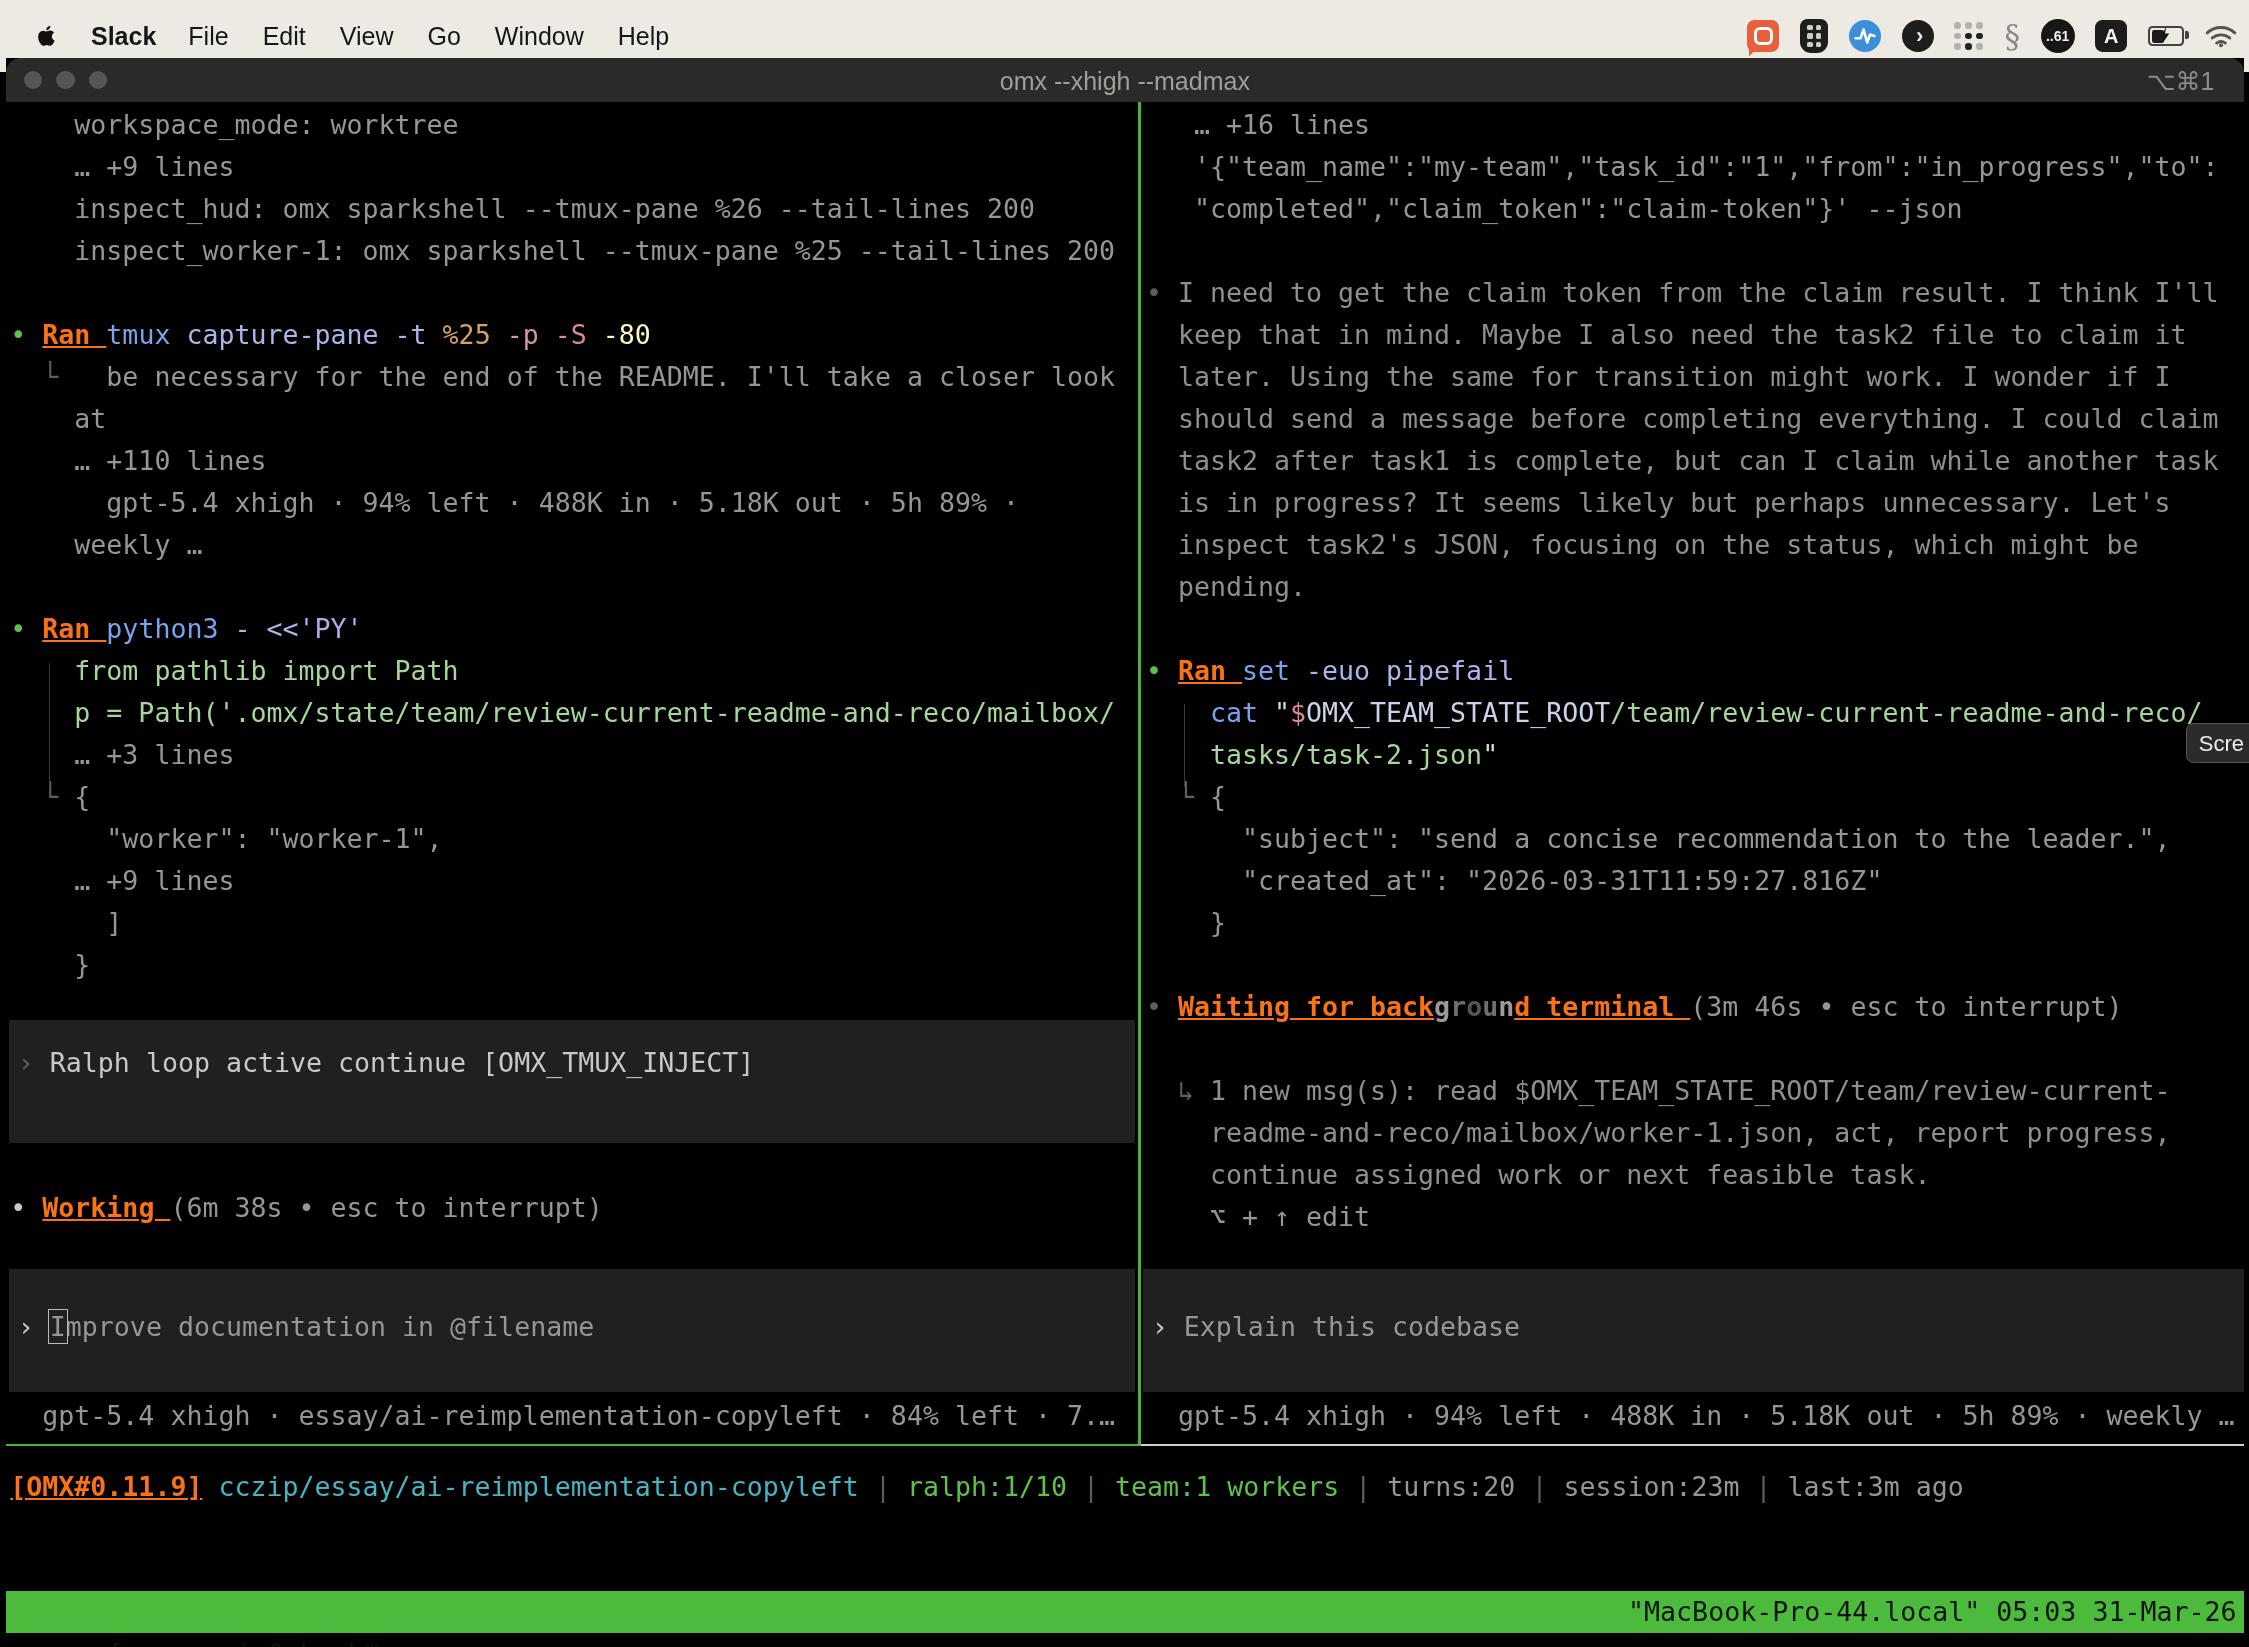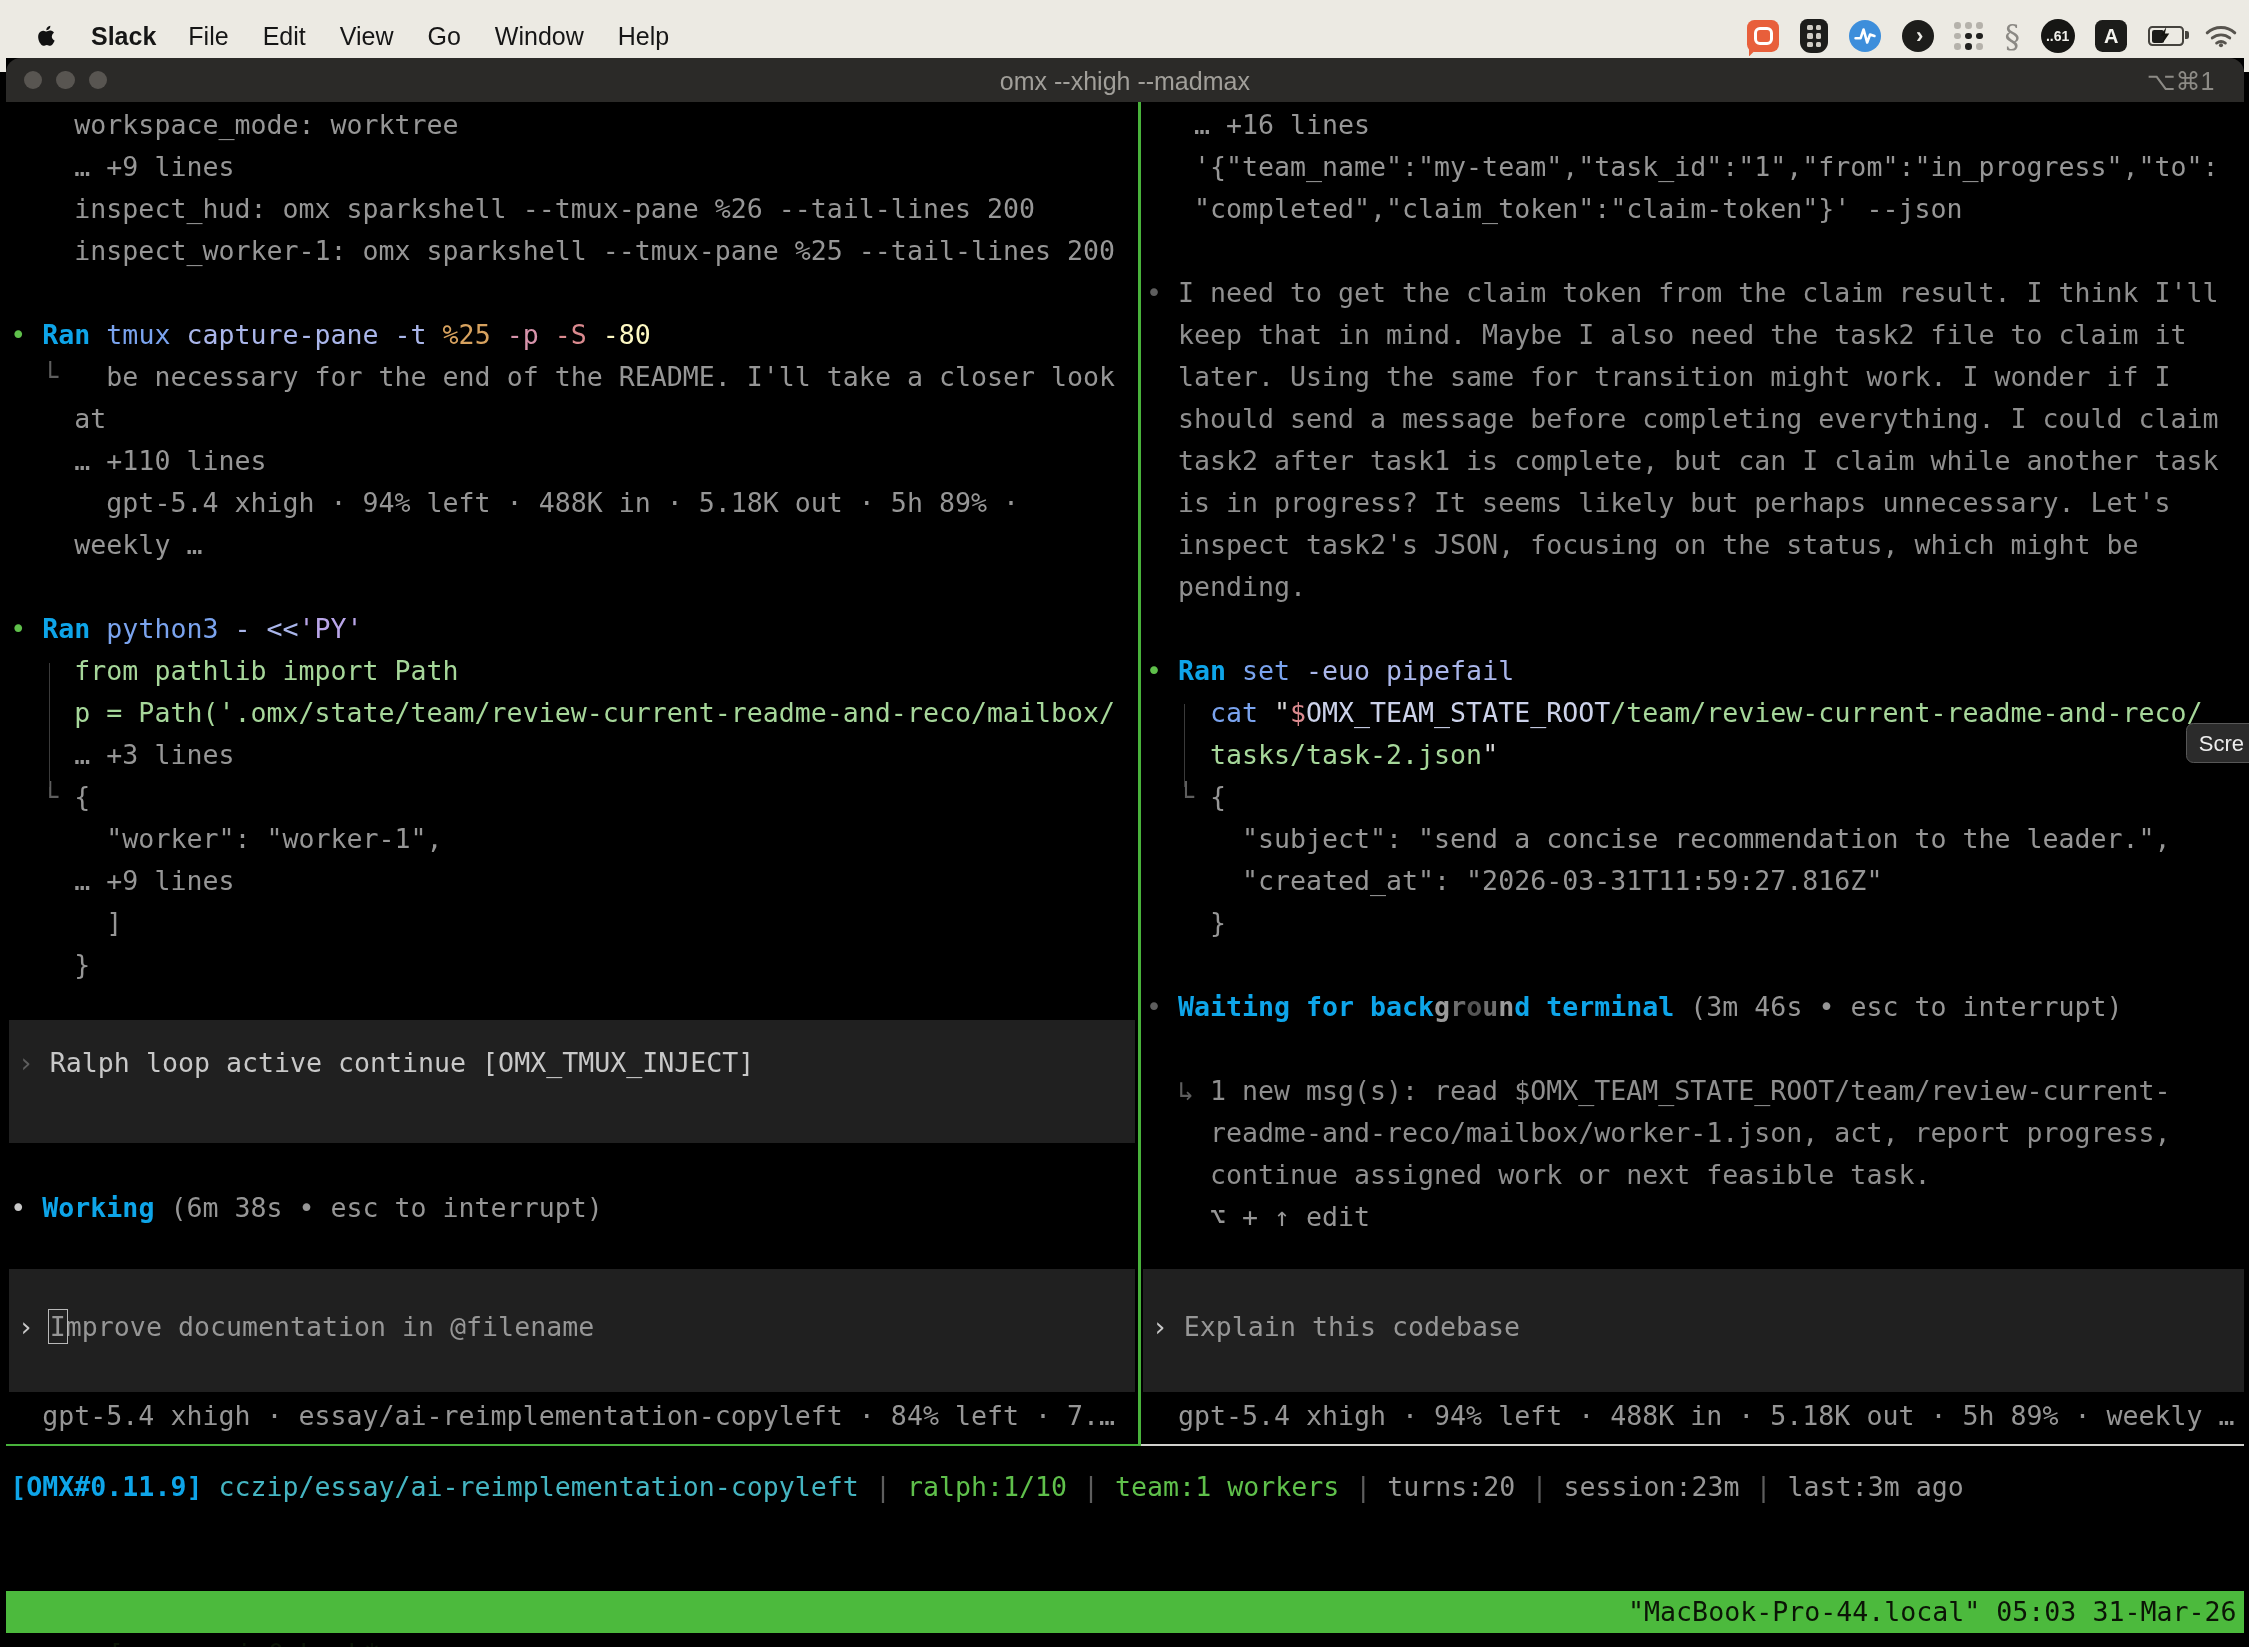--- a/index.html
+++ b/index.html
@@ -68,21 +68,21 @@
   .hl{position:absolute;top:1342px;height:2.2px;}
   .hll{left:0;width:1135px;background:#48b23b;}
   .hlr{left:1135px;right:0;background:#d0d0cc;}
   .omx{position:absolute;left:4.4px;top:1364px;}
   .tmuxbar{position:absolute;left:0;right:0;top:1489px;height:42px;background:#4cba3d;
            color:#0b1506;line-height:42px;white-space:pre;padding-left:5.9px;box-sizing:border-box;}
   .tright{position:absolute;right:7.4px;top:0;}
 
   
   .g{color:#969696;} .g2{color:#c8c8c8;} .dim{color:#5e5e5e;}
-  .wb{color:#0ea5e9;font-weight:bold;} .wseg{color:#d8d8d8;}
+  .wb{color:#f97316;font-weight:bold;text-decoration:underline;} .wseg{color:#d8d8d8;}
   .grn{color:#5fc04b;} .code{color:#a6d79a;}
   .blu{color:#7aa3ee;} .peri{color:#aab6ea;} .peri2{color:#ccd2ea;} .vio{color:#b9a5e8;}
   .org{color:#d7a25f;} .pnk{color:#d793ab;} .red{color:#db8a8f;} .sal{color:#fef9c3;}
   .cyn{color:#45b5c2;} .it{color:#8f8f8f;}
   .sh1{color:#9a9a9a;font-weight:bold;} .sh2{color:#6e6e6e;font-weight:bold;} .sh3{color:#555555;font-weight:bold;}
   .cur{outline:1.5px solid #b9b9b9;outline-offset:1.5px;}
 
   
   .tooltip{position:absolute;left:2186px;top:723px;height:40px;width:111px;background:#2b2b2b;
            border:1.5px solid #575757;border-radius:7.4px;color:#ededed;font-size:22px;

